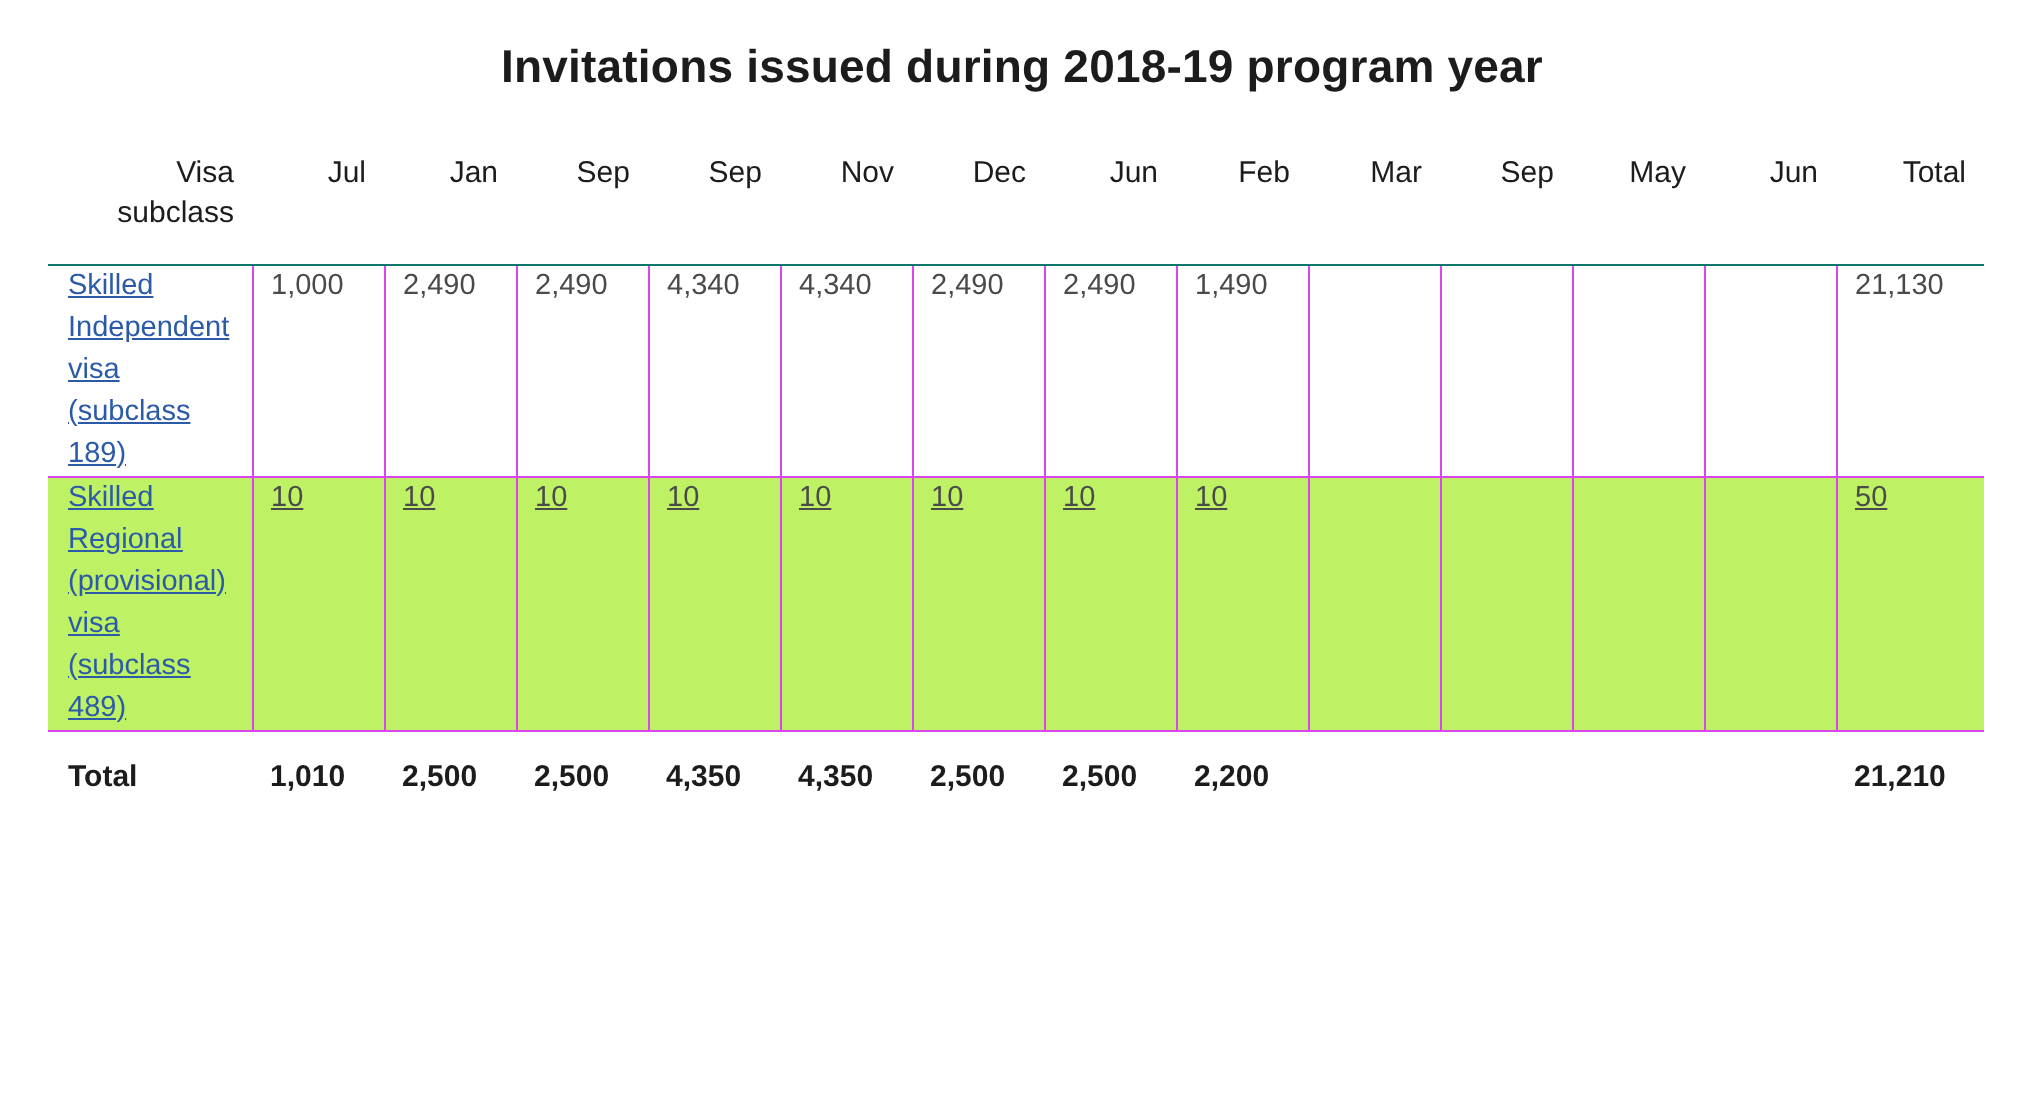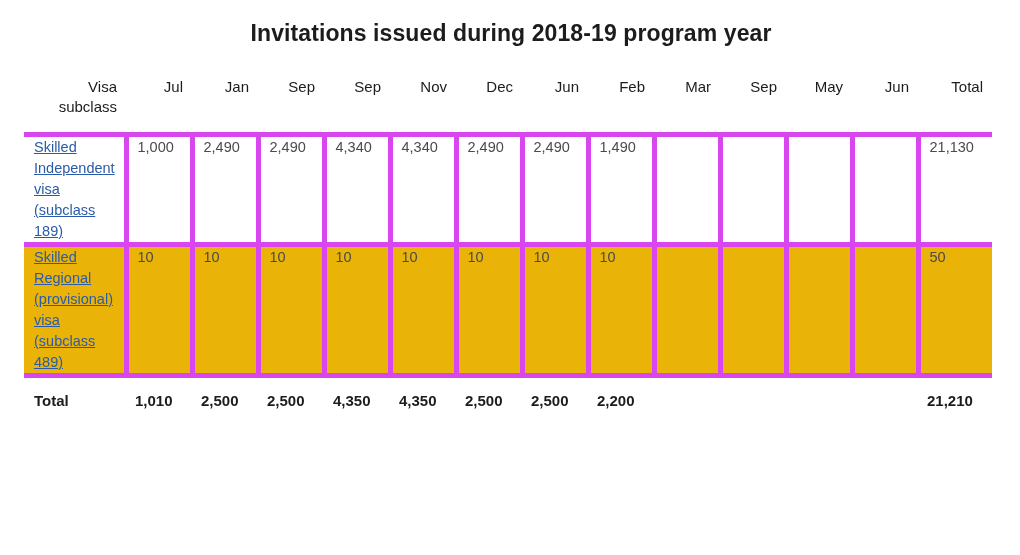--- a/index.html
+++ b/index.html
@@ -31,21 +31,21 @@
     width: 936px;
     table-layout: fixed;
     font-size: 14.5px;
   }
   table.data-table col.c-label { width: 102px; }
   table.data-table col.c-month { width: 66px; }
   table.data-table col.c-total { width: 74px; }
 
   table.data-table th,
   table.data-table td {
-    border: 5px solid #d946ef;
+    border: 1px solid #d946ef;
     padding: 0 9px;
     vertical-align: top;
     text-align: left;
     font-weight: normal;
     color: #4a4a4a;
   }
   table.data-table thead th {
     border-top: none;
     border-left: none;
     border-right: none;
@@ -53,21 +53,22 @@
     color: #1c1c1c;
     font-size: 15px;
     padding: 12px 9px 14px 9px;
     line-height: 1.35;
     text-align: right;
   }
   table.data-table thead th.col-label {
     padding-left: 10px;
   }
   table.data-table tbody tr.row-alt td {
-    background: #eab308;
+    background: #bef264;
+    text-decoration: underline;
   }
   table.data-table tbody td {
     line-height: 1.45;
   }
   table.data-table tbody td.cell-label {
     border-left: none;
     padding-left: 10px;
   }
   table.data-table tbody td.cell-last {
     border-right: none;

